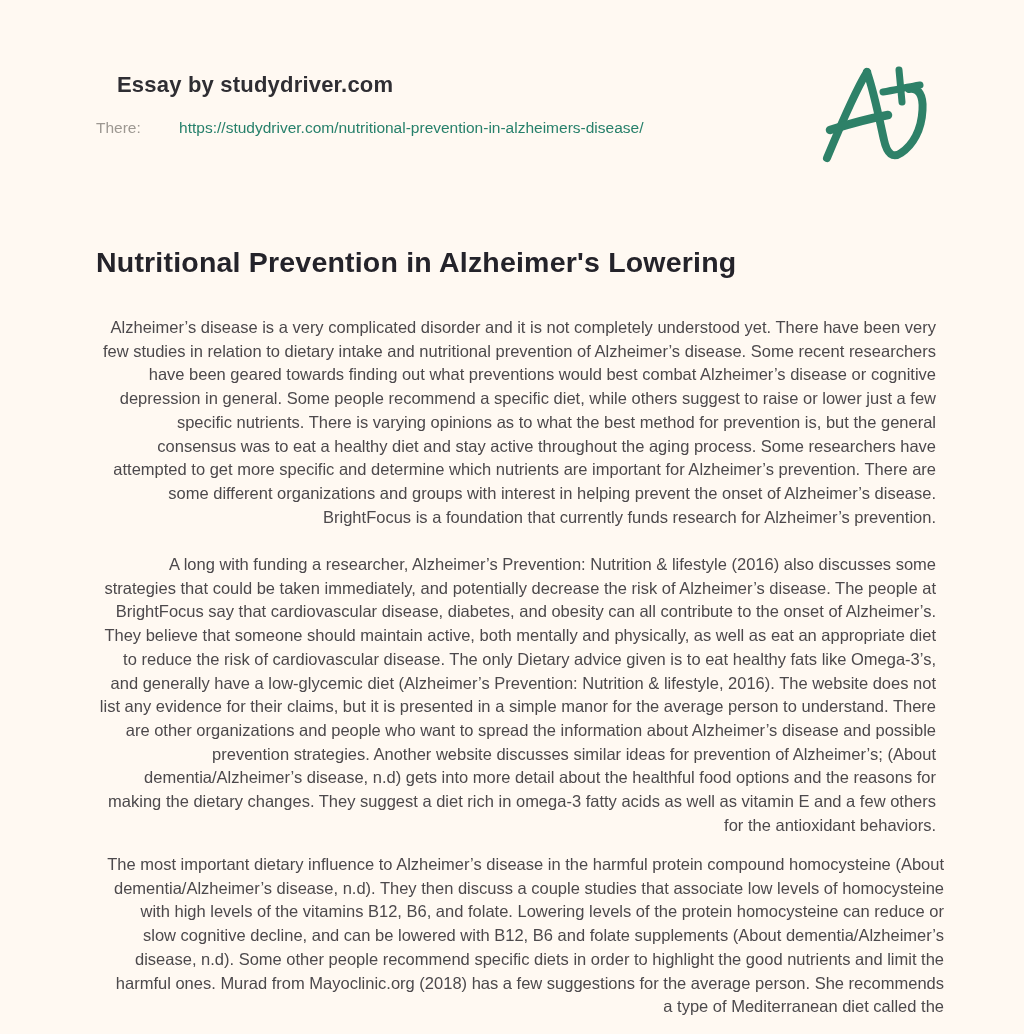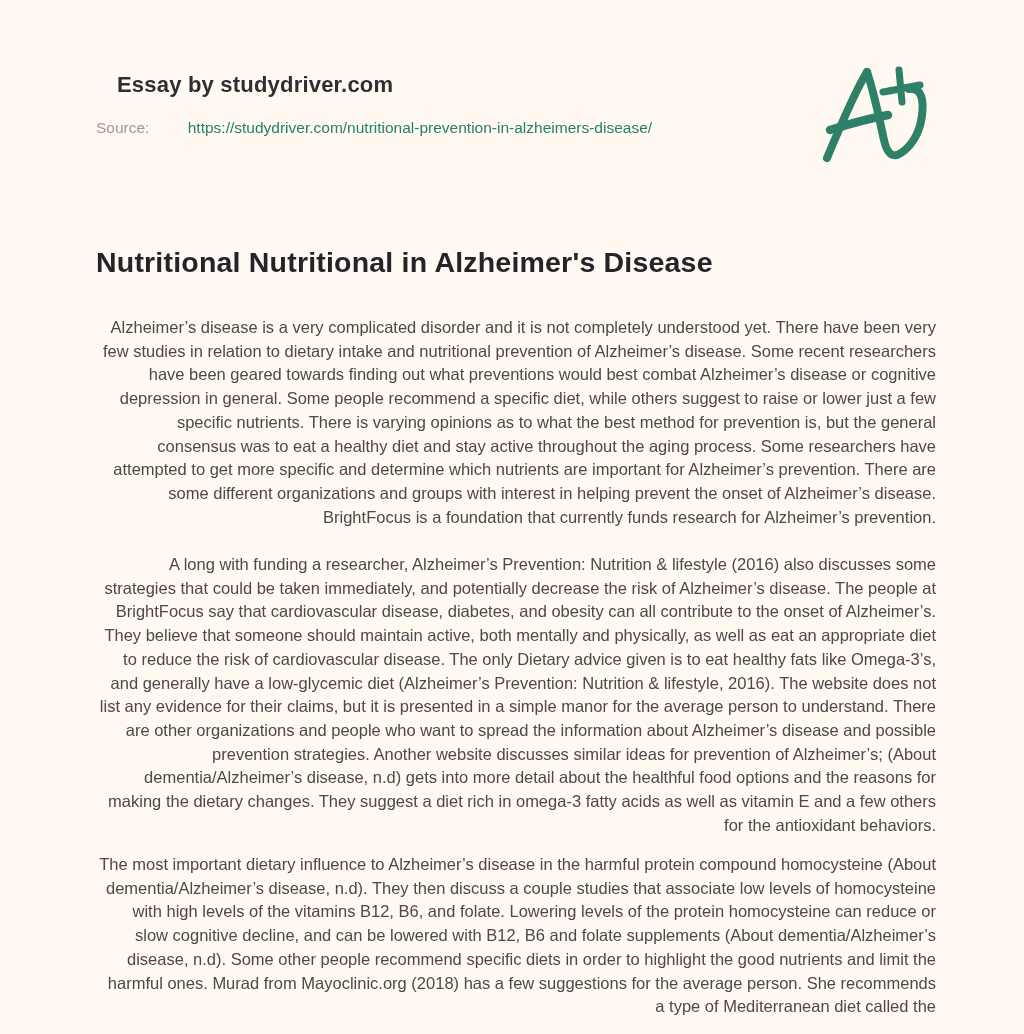--- a/index.html
+++ b/index.html
@@ -56,44 +56,44 @@
     position: absolute;
     left: 96px;
     width: 840px;
     font-size: 16.5px;
     line-height: 23.7px;
     color: #4c494c;
     text-align: right;
   }
   .para-1 { top: 316px; }
   .para-2 { top: 553px; }
-  .para-3 { top: 853px; }
+  .para-3 { top: 853px; margin-left: 8px; }
 </style>
 </head>
 <body>
 
 <div class="essay-by">Essay by studydriver.com</div>
 
 <div class="source-line">
-  <span>Source: </span>
+  <span>There: </span>
   <a href="#">https://studydriver.com/nutritional-prevention-in-alzheimers-disease/</a>
 </div>
 
 <svg class="logo" viewBox="818 58 125 112" fill="none" stroke="#2E8168" stroke-linecap="round" stroke-linejoin="round">
 
   <path d="M 867,72 C 857,88 842,122 827,158" stroke-width="8"></path>
 
   <path d="M 867,72 C 874,92 880,122 884,140 C 887,154 893,158.5 901,153 C 913,145 921.5,130 922.5,110 C 923.5,96 919,87.5 909,89" stroke-width="8"></path>
 
   <path d="M 830,130 C 852,123 872,118 888,115" stroke-width="8.5"></path>
 
   <path d="M 899,70 C 900,80 901,92 902,102" stroke-width="7"></path>
 
   <path d="M 883,92 C 895,90 908,87 920,85" stroke-width="7"></path>
 </svg>
 
-<h1 class="page-title">Nutritional Nutritional in Alzheimer's Disease</h1>
+<h1 class="page-title">Nutritional Prevention in Alzheimer's Lowering</h1>
 
 <p class="body-para para-1">Alzheimer’s disease is a very complicated disorder and it is not completely understood yet. There have been very few studies in relation to dietary intake and nutritional prevention of Alzheimer’s disease. Some recent researchers have been geared towards finding out what preventions would best combat Alzheimer’s disease or cognitive depression in general. Some people recommend a specific diet, while others suggest to raise or lower just a few specific nutrients. There is varying opinions as to what the best method for prevention is, but the general consensus was to eat a healthy diet and stay active throughout the aging process. Some researchers have attempted to get more specific and determine which nutrients are important for Alzheimer’s prevention. There are some different organizations and groups with interest in helping prevent the onset of Alzheimer’s disease. BrightFocus is a foundation that currently funds research for Alzheimer’s prevention.</p>
 
 <p class="body-para para-2">A long with funding a researcher, Alzheimer’s Prevention: Nutrition &amp; lifestyle (2016) also discusses some strategies that could be taken immediately, and potentially decrease the risk of Alzheimer’s disease. The people at BrightFocus say that cardiovascular disease, diabetes, and obesity can all contribute to the onset of Alzheimer’s. They believe that someone should maintain active, both mentally and physically, as well as eat an appropriate diet to reduce the risk of cardiovascular disease. The only Dietary advice given is to eat healthy fats like Omega-3’s, and generally have a low-glycemic diet (Alzheimer’s Prevention: Nutrition &amp; lifestyle, 2016). The website does not list any evidence for their claims, but it is presented in a simple manor for the average person to understand. There are other organizations and people who want to spread the information about Alzheimer’s disease and possible prevention strategies. Another website discusses similar ideas for prevention of Alzheimer’s; (About dementia/Alzheimer’s disease, n.d) gets into more detail about the healthful food options and the reasons for making the dietary changes. They suggest a diet rich in omega-3 fatty acids as well as vitamin E and a few others for the antioxidant behaviors.</p>
 
 <p class="body-para para-3">The most important dietary influence to Alzheimer’s disease in the harmful protein compound homocysteine (About dementia/Alzheimer’s disease, n.d). They then discuss a couple studies that associate low levels of homocysteine with high levels of the vitamins B12, B6, and folate. Lowering levels of the protein homocysteine can reduce or slow cognitive decline, and can be lowered with B12, B6 and folate supplements (About dementia/Alzheimer’s disease, n.d). Some other people recommend specific diets in order to highlight the good nutrients and limit the harmful ones. Murad from Mayoclinic.org (2018) has a few suggestions for the average person. She recommends a type of Mediterranean diet called the</p>
 
 </body></html>

